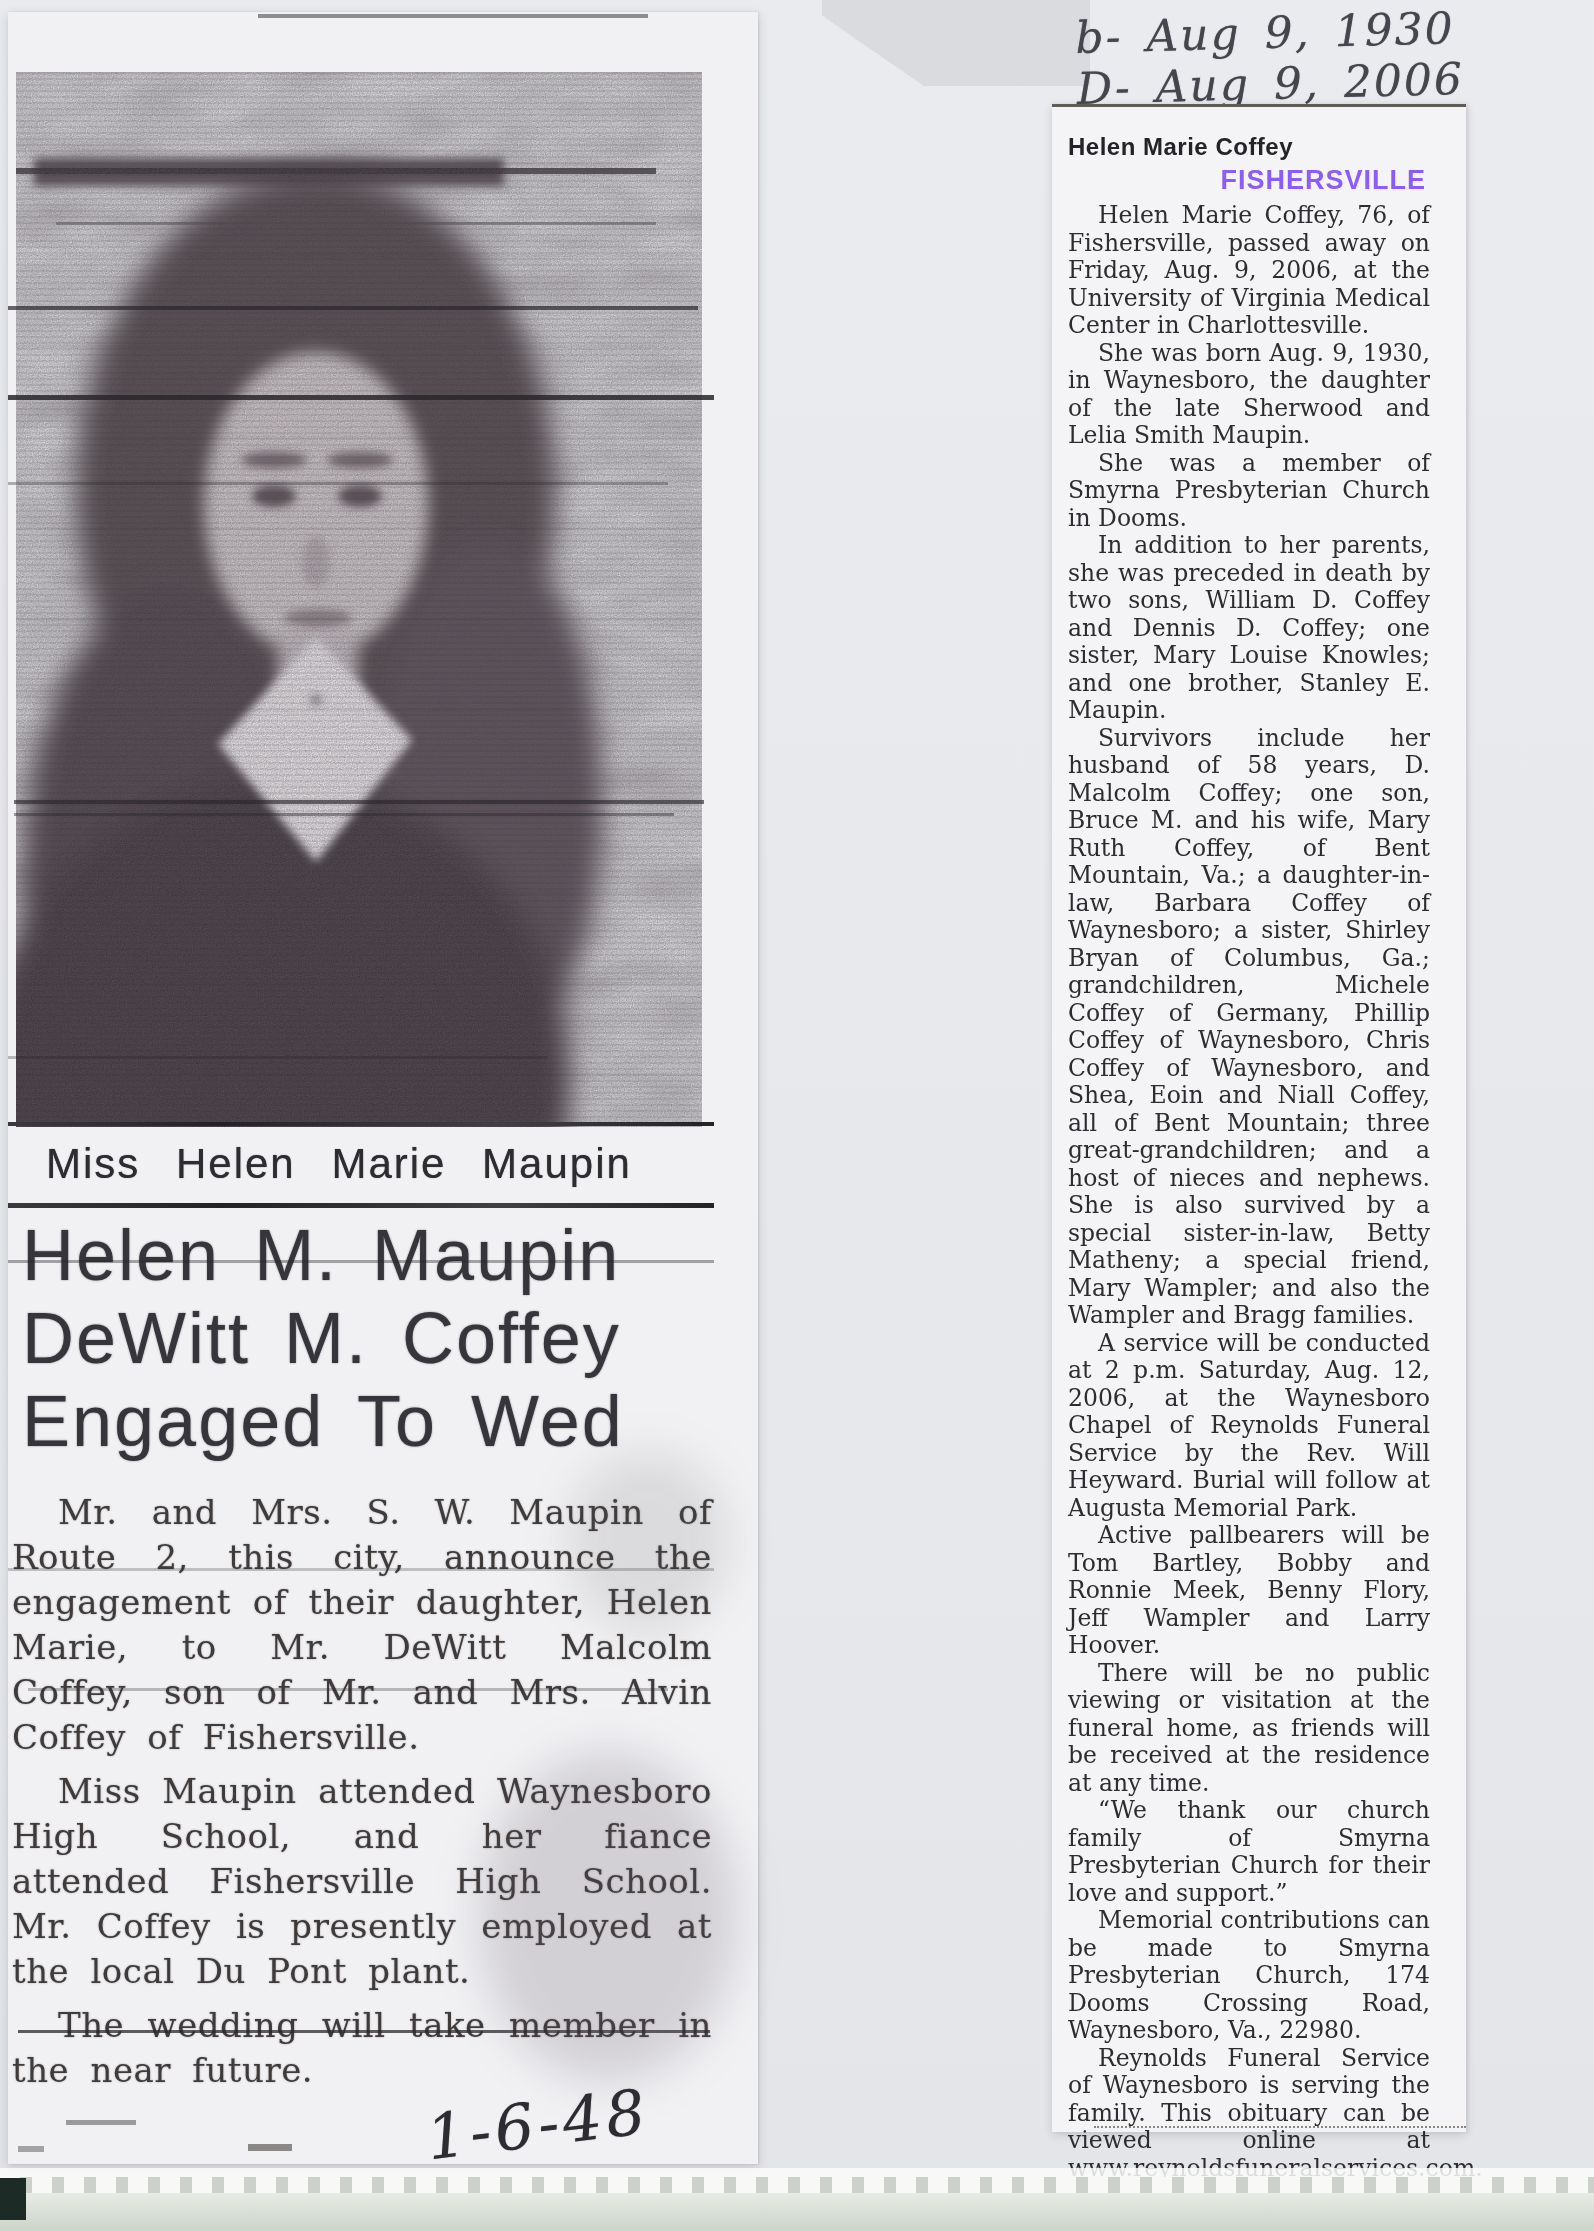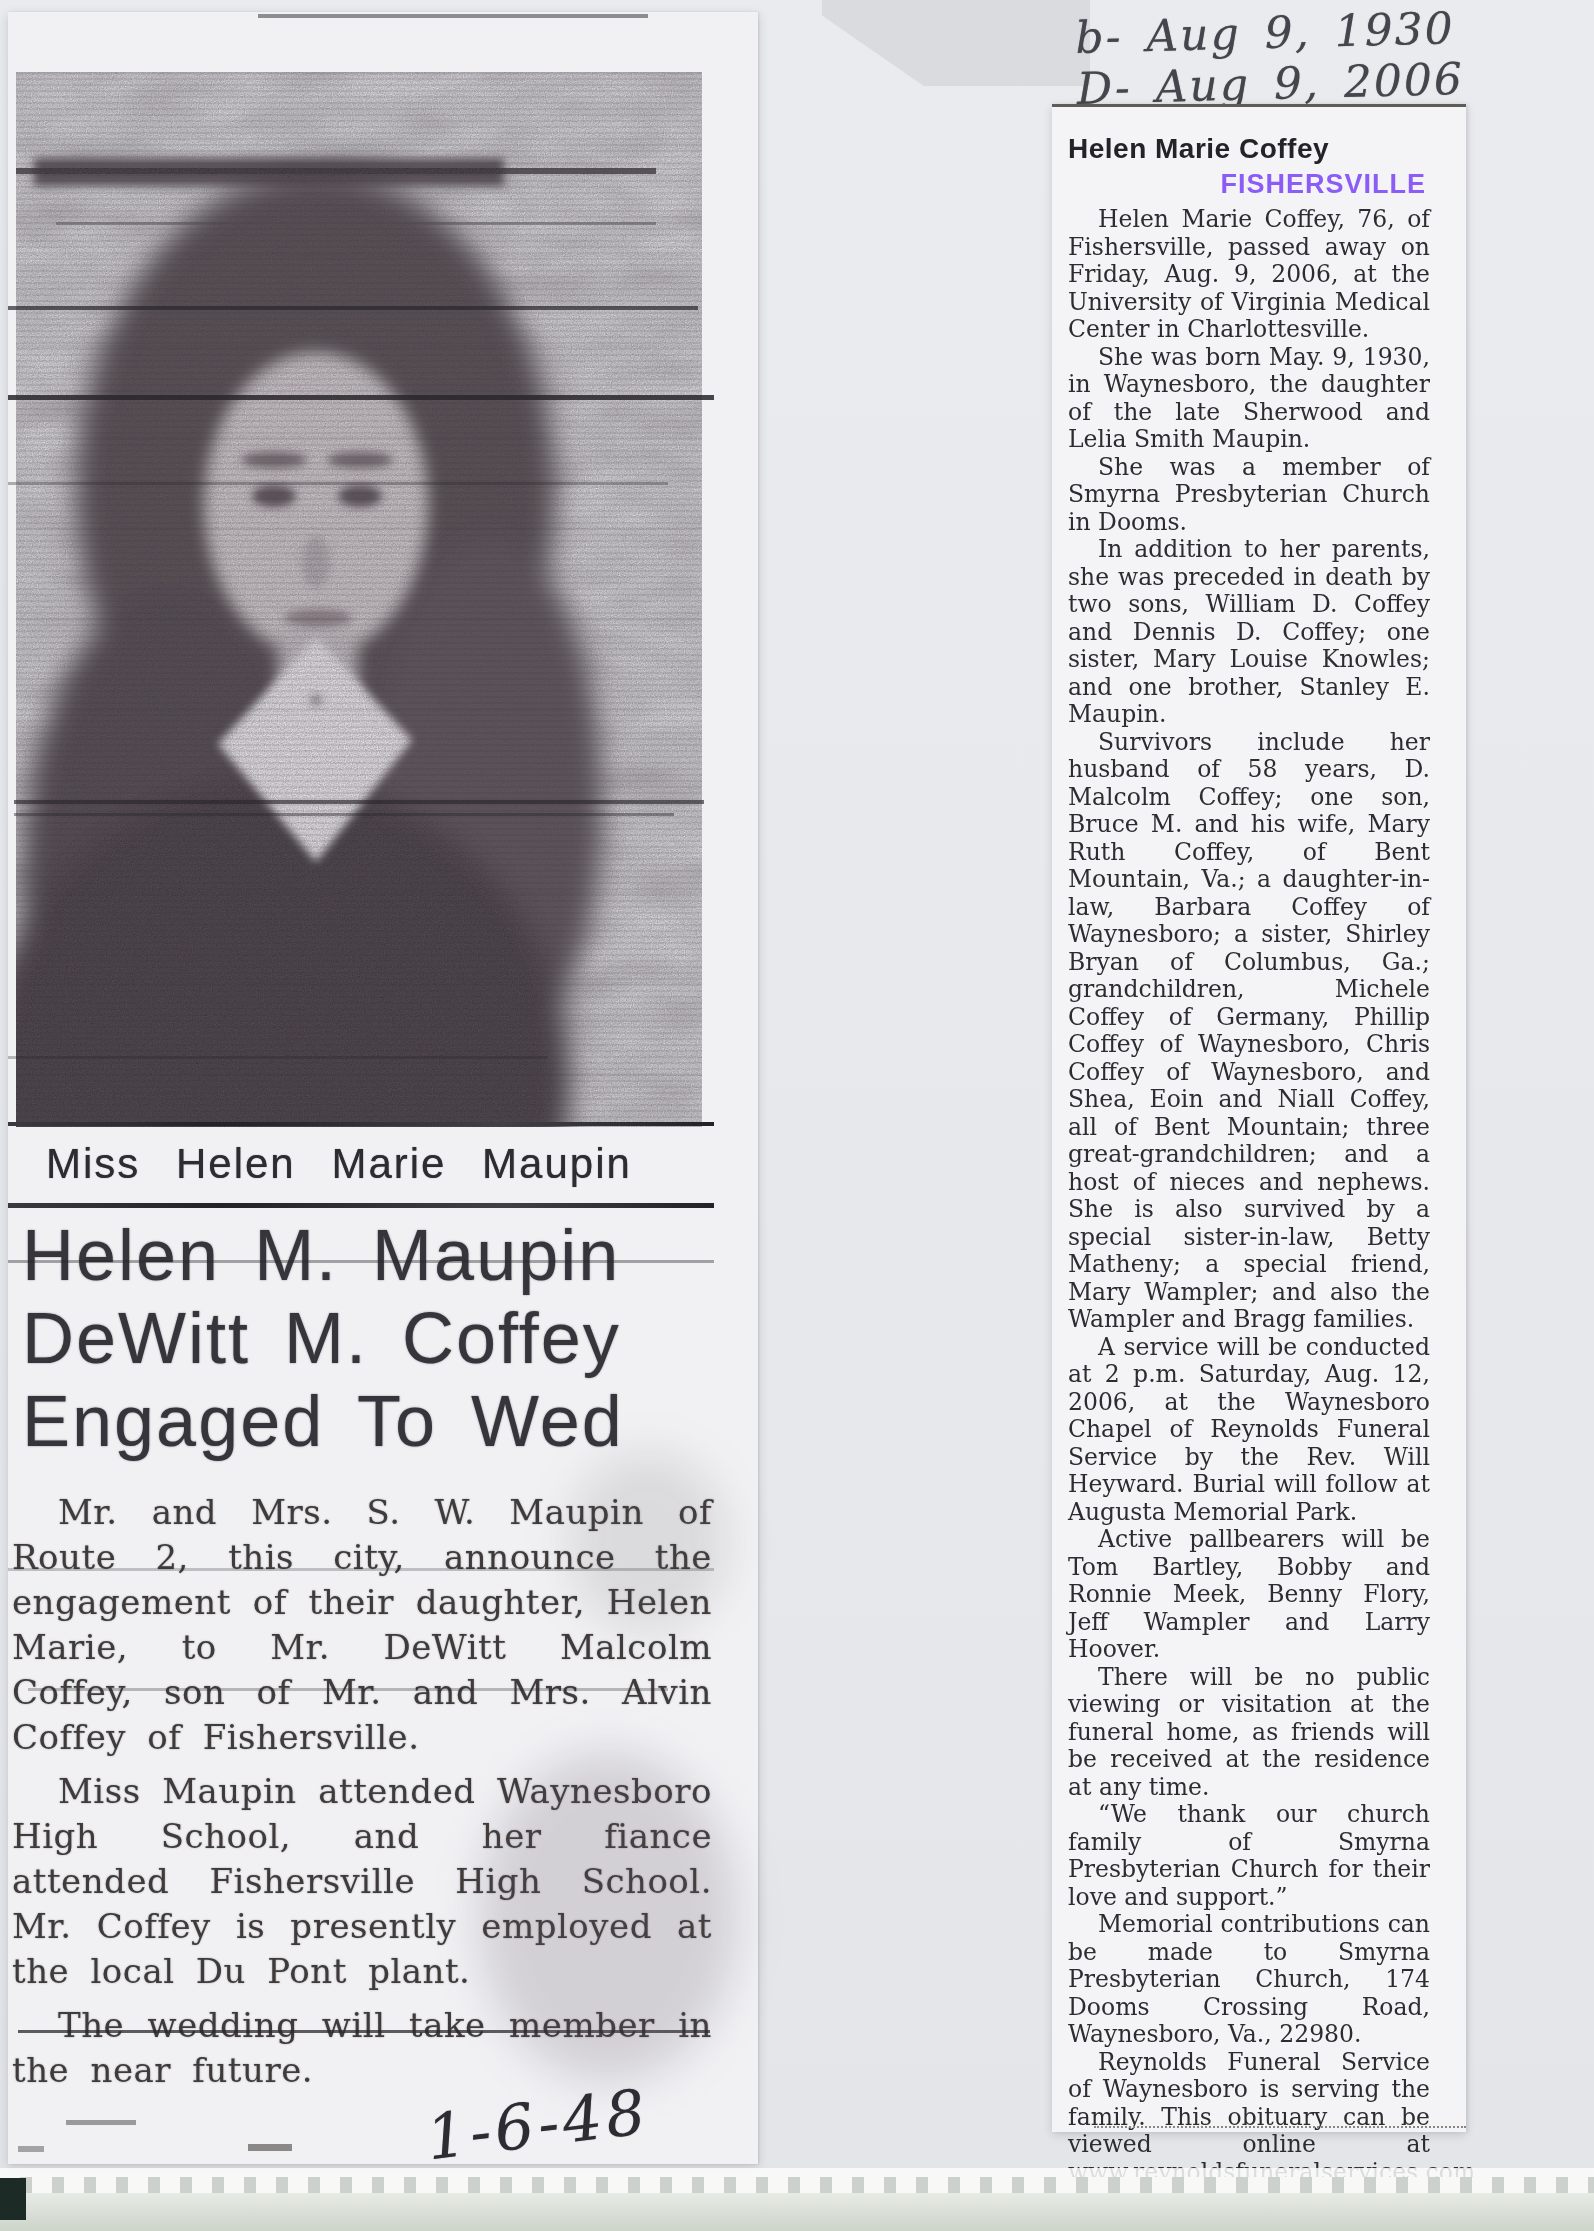--- a/index.html
+++ b/index.html
@@ -71,21 +71,21 @@
   }
   
   .clip-right{
     position:absolute;left:1052px;top:104px;width:414px;height:2028px;
     background:#f4f4f6;border-top:3px solid #5f5b57;
     box-shadow:0 3px 9px rgba(40,40,50,0.16),2px 0 3px rgba(40,40,50,0.08);
     box-sizing:border-box;padding:26px 36px 0 16px;
   }
   .obit-headline{
     font-family:"Liberation Sans",sans-serif;font-weight:700;
-    font-size:28px;color:#242428;letter-spacing:0.5px;margin:0;
+    font-size:24px;color:#242428;letter-spacing:0.5px;margin:0;
   }
   .obit-dateline{
     font-family:"Liberation Sans",sans-serif;font-weight:700;
     font-size:27px;color:#8b5cf6;text-align:right;letter-spacing:1px;
     margin:4px 4px 6px 0;
   }
   .obit-body p{
     margin:0;font-size:23.5px;line-height:27.5px;color:#2d2d31;
     text-align:justify;text-indent:30px;
   }
@@ -206,21 +206,21 @@
   <div class="hand hand-top">
     <div>b- Aug 9, 1930</div>
     <div>D- Aug 9, 2006</div>
   </div>
 
   <div class="clip-right">
     <h1 class="obit-headline">Helen Marie Coffey</h1>
     <div class="obit-dateline">FISHERSVILLE</div>
     <div class="obit-body">
       <p>Helen Marie Coffey, 76, of Fishersville, passed away on Friday, Aug. 9, 2006, at the University of Virginia Medical Center in Charlottesville.</p>
-      <p>She was born May. 9, 1930, in Waynesboro, the daughter of the late Sherwood and Lelia Smith Maupin.</p>
+      <p>She was born Aug. 9, 1930, in Waynesboro, the daughter of the late Sherwood and Lelia Smith Maupin.</p>
       <p>She was a member of Smyrna Presbyterian Church in Dooms.</p>
       <p>In addition to her parents, she was preceded in death by two sons, William D. Coffey and Dennis D. Coffey; one sister, Mary Louise Knowles; and one brother, Stanley E. Maupin.</p>
       <p>Survivors include her husband of 58 years, D. Malcolm Coffey; one son, Bruce M. and his wife, Mary Ruth Coffey, of Bent Mountain, Va.; a daughter-in-law, Barbara Coffey of Waynesboro; a sister, Shirley Bryan of Columbus, Ga.; grandchildren, Michele Coffey of Germany, Phillip Coffey of Waynesboro, Chris Coffey of Waynesboro, and Shea, Eoin and Niall Coffey, all of Bent Mountain; three great-grandchildren; and a host of nieces and nephews. She is also survived by a special sister-in-law, Betty Matheny; a special friend, Mary Wampler; and also the Wampler and Bragg families.</p>
       <p>A service will be conducted at 2 p.m. Saturday, Aug. 12, 2006, at the Waynesboro Chapel of Reynolds Funeral Service by the Rev. Will Heyward. Burial will follow at Augusta Memorial Park.</p>
       <p>Active pallbearers will be Tom Bartley, Bobby and Ronnie Meek, Benny Flory, Jeff Wampler and Larry Hoover.</p>
       <p>There will be no public viewing or visitation at the funeral home, as friends will be received at the residence at any time.</p>
       <p>“We thank our church family of Smyrna Presbyterian Church for their love and support.”</p>
       <p>Memorial contributions can be made to Smyrna Presbyterian Church, 174 Dooms Crossing Road, Waynesboro, Va., 22980.</p>
       <p>Reynolds Funeral Service of Waynesboro is serving the family. This obituary can be viewed online at www.reynoldsfuneralservices.com.</p>
     </div>

